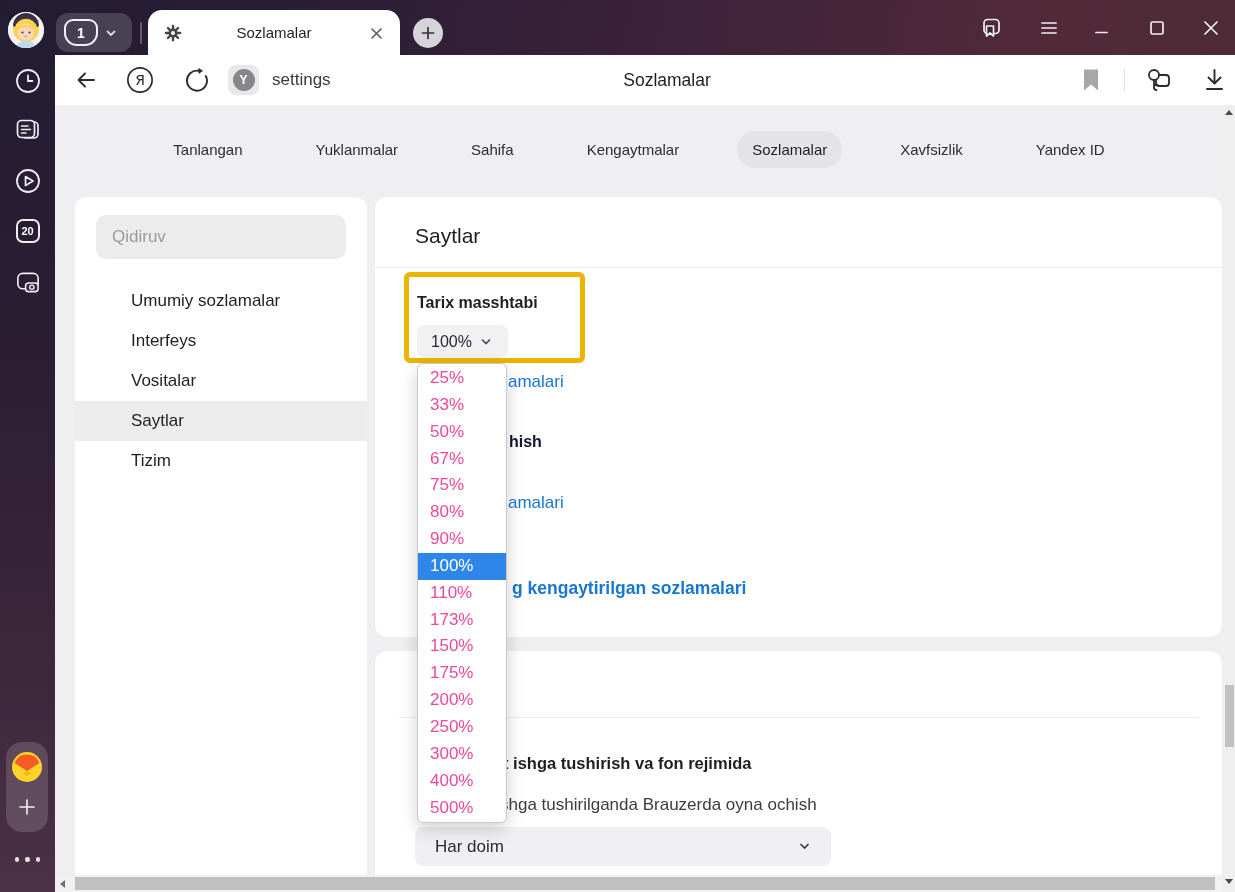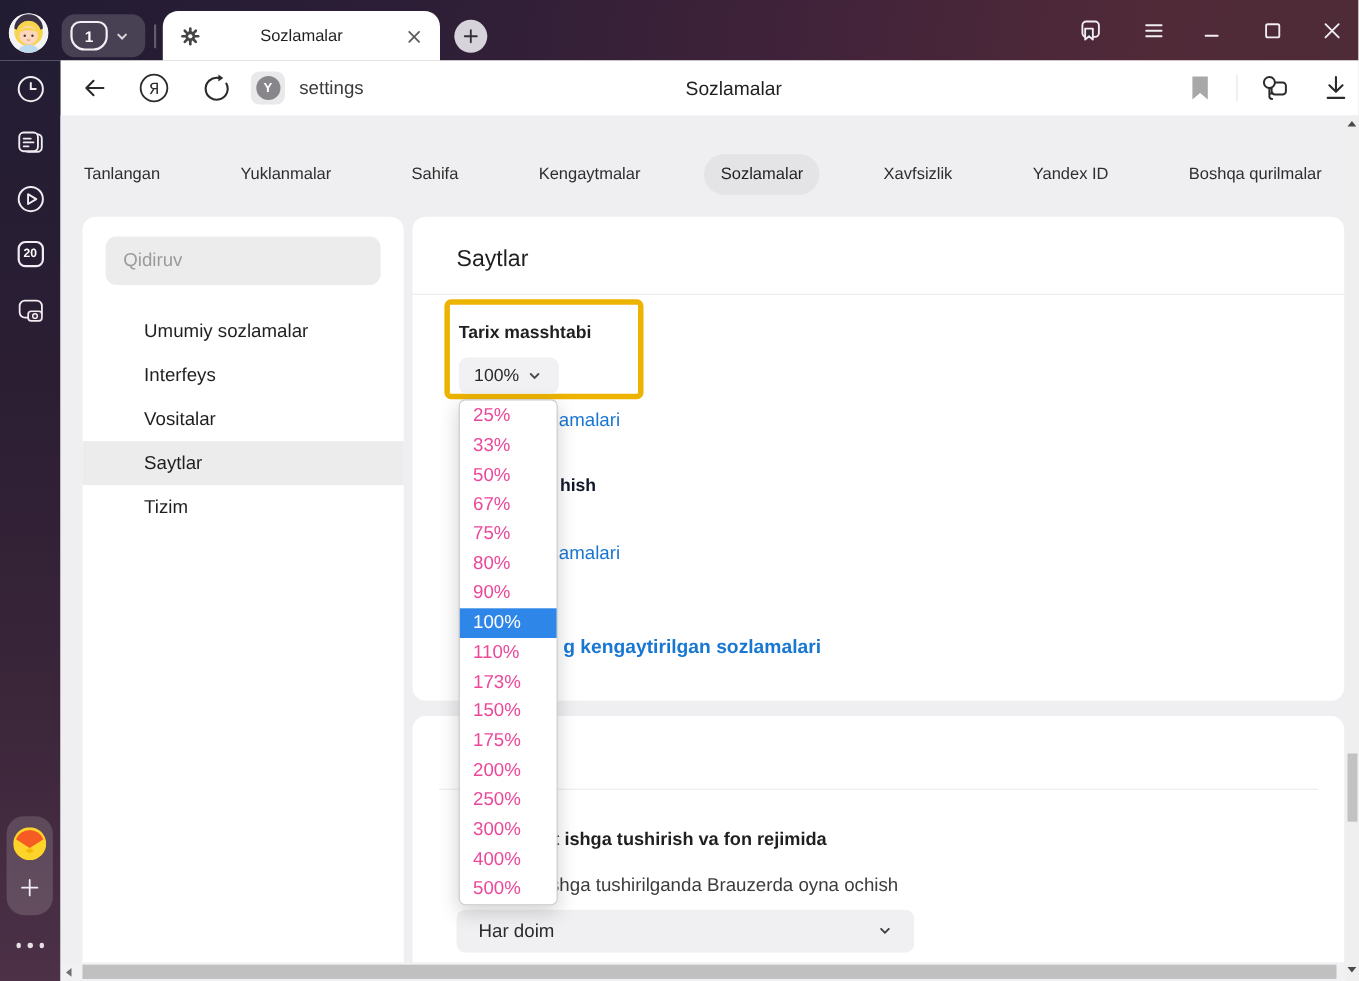--- a/index.html
+++ b/index.html
@@ -52,21 +52,21 @@
   .cal-box { width:24px; height:24px; border:2px solid #efecf2; border-radius:7px; color:#fff; font-size:11px; font-weight:bold;
     display:flex; align-items:center; justify-content:center; }
   .rail-pill { position:absolute; left:6px; top:687px; width:42px; height:90px; border-radius:16px; background:rgba(255,255,255,0.15); }
   .mail-icon { position:absolute; left:6px; top:10px; width:30px; height:30px; }
   .pill-plus { position:absolute; left:9px; top:48px; width:24px; height:34px; display:flex; align-items:center; justify-content:center; }
   .rail-dots { position:absolute; left:0; top:802px; width:55px; display:flex; justify-content:center; gap:6px; }
   .rail-dots i { width:4.5px; height:4.5px; border-radius:50%; background:rgba(255,255,255,0.85); }
 
   
   .content { position:absolute; left:55px; top:105px; width:1168px; height:770px; background:#efeef0; }
-  .navrow { position:absolute; left:0; top:26px; width:1168px; height:46px; display:flex; align-items:flex-end; justify-content:center;gap:43px; }
+  .navrow { position:absolute; left:0; top:26px; width:1168px; height:46px; display:flex; align-items:flex-start; justify-content:center;gap:43px; }
   .navitem { padding:0 15px; height:37px; line-height:37px; border-radius:19px; font-size:15px; color:#2e2e2e; white-space:nowrap; cursor:default; }
   .navitem.active { background:#e4e3e5; color:#1f1f1f; }
 
   .sidecard { position:absolute; left:20px; top:92px; width:292px; height:722px; background:#fff; border-radius:12px; }
   .search { position:absolute; left:21px; top:18px; width:250px; height:44px; background:#ececed; border:none; border-radius:10px;
     padding:0 16px; font-size:17px; color:#1f1f1f; font-family:inherit; outline:none; }
   .search::placeholder { color:#9b9b9b; }
   .sidelist { position:absolute; left:0; top:84px; width:292px; }
   .sideitem { height:40px; line-height:40px; padding-left:56px; font-size:17px; color:#1f1f1f; cursor:default; }
   .sideitem.active { background:#ececec; }
@@ -286,21 +286,20 @@
   <div class="content">
 
     <div class="navrow">
       <div class="navitem">Tanlangan</div>
       <div class="navitem">Yuklanmalar</div>
       <div class="navitem">Sahifa</div>
       <div class="navitem">Kengaytmalar</div>
       <div class="navitem active">Sozlamalar</div>
       <div class="navitem">Xavfsizlik</div>
       <div class="navitem">Yandex ID</div>
-      <div class="navitem">Boshqa qurilmalar</div>
     </div>
 
     <div class="sidecard">
       <input class="search" type="text" placeholder="Qidiruv" style="">
       <div class="sidelist">
         <div class="sideitem">Umumiy sozlamalar</div>
         <div class="sideitem">Interfeys</div>
         <div class="sideitem">Vositalar</div>
         <div class="sideitem active">Saytlar</div>
         <div class="sideitem">Tizim</div>

